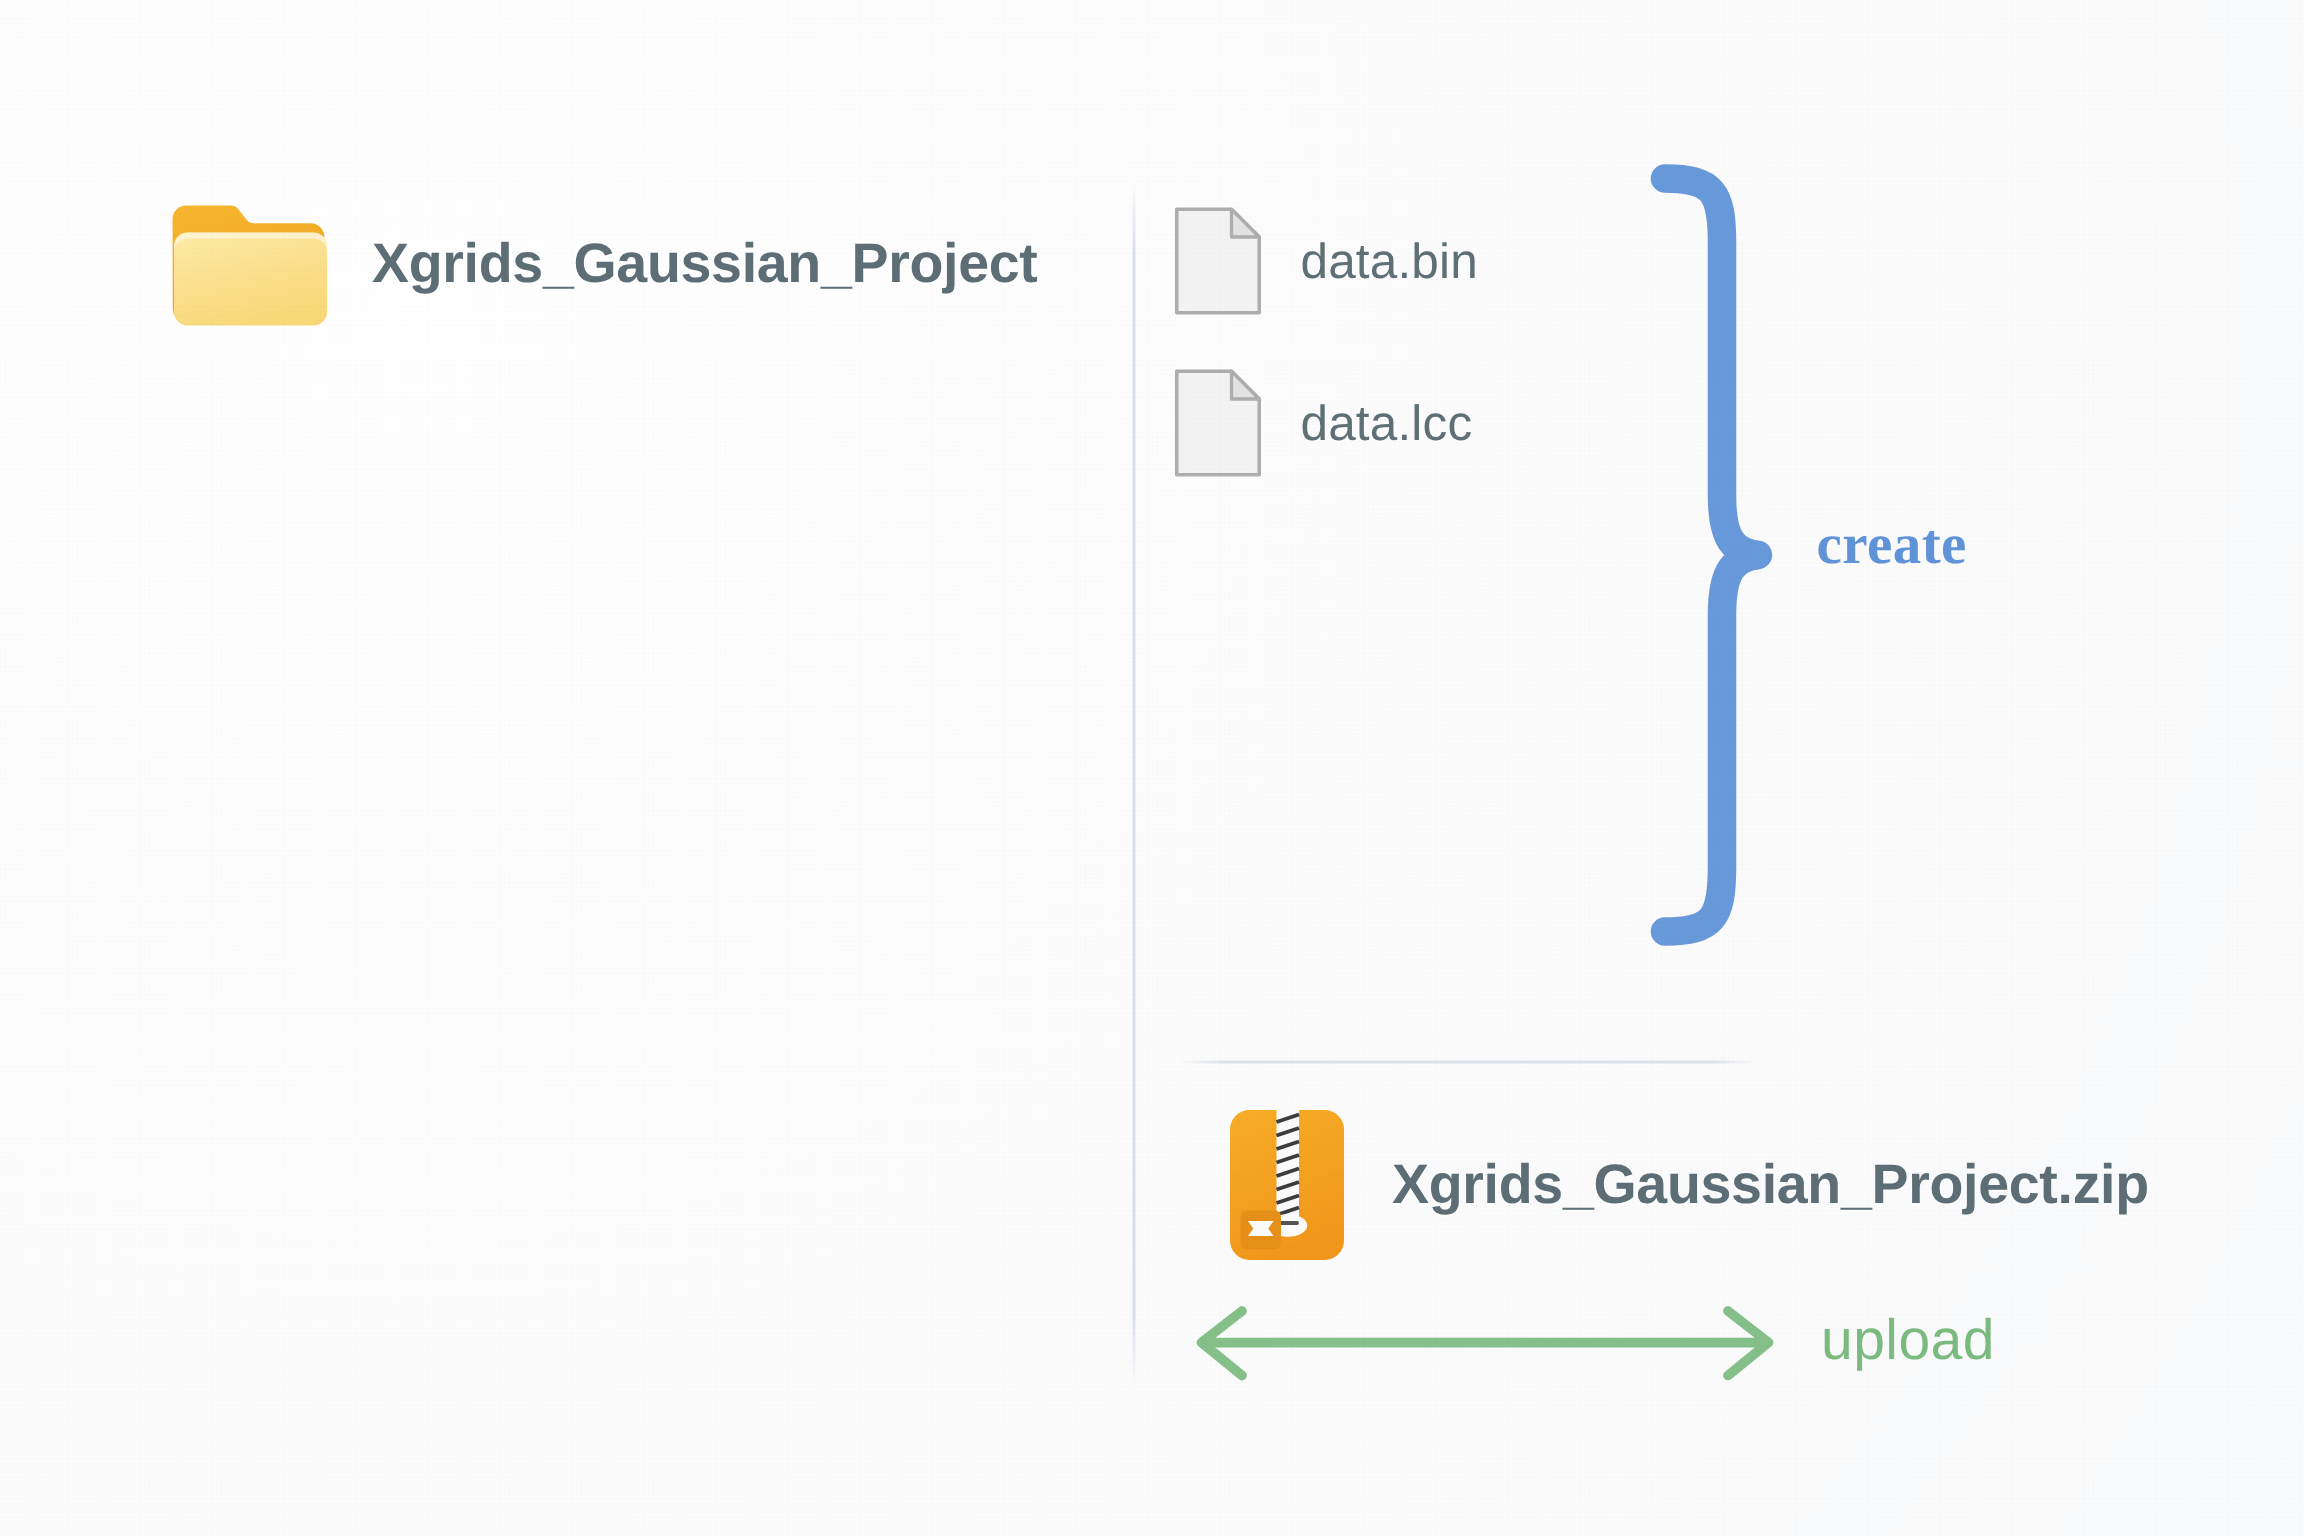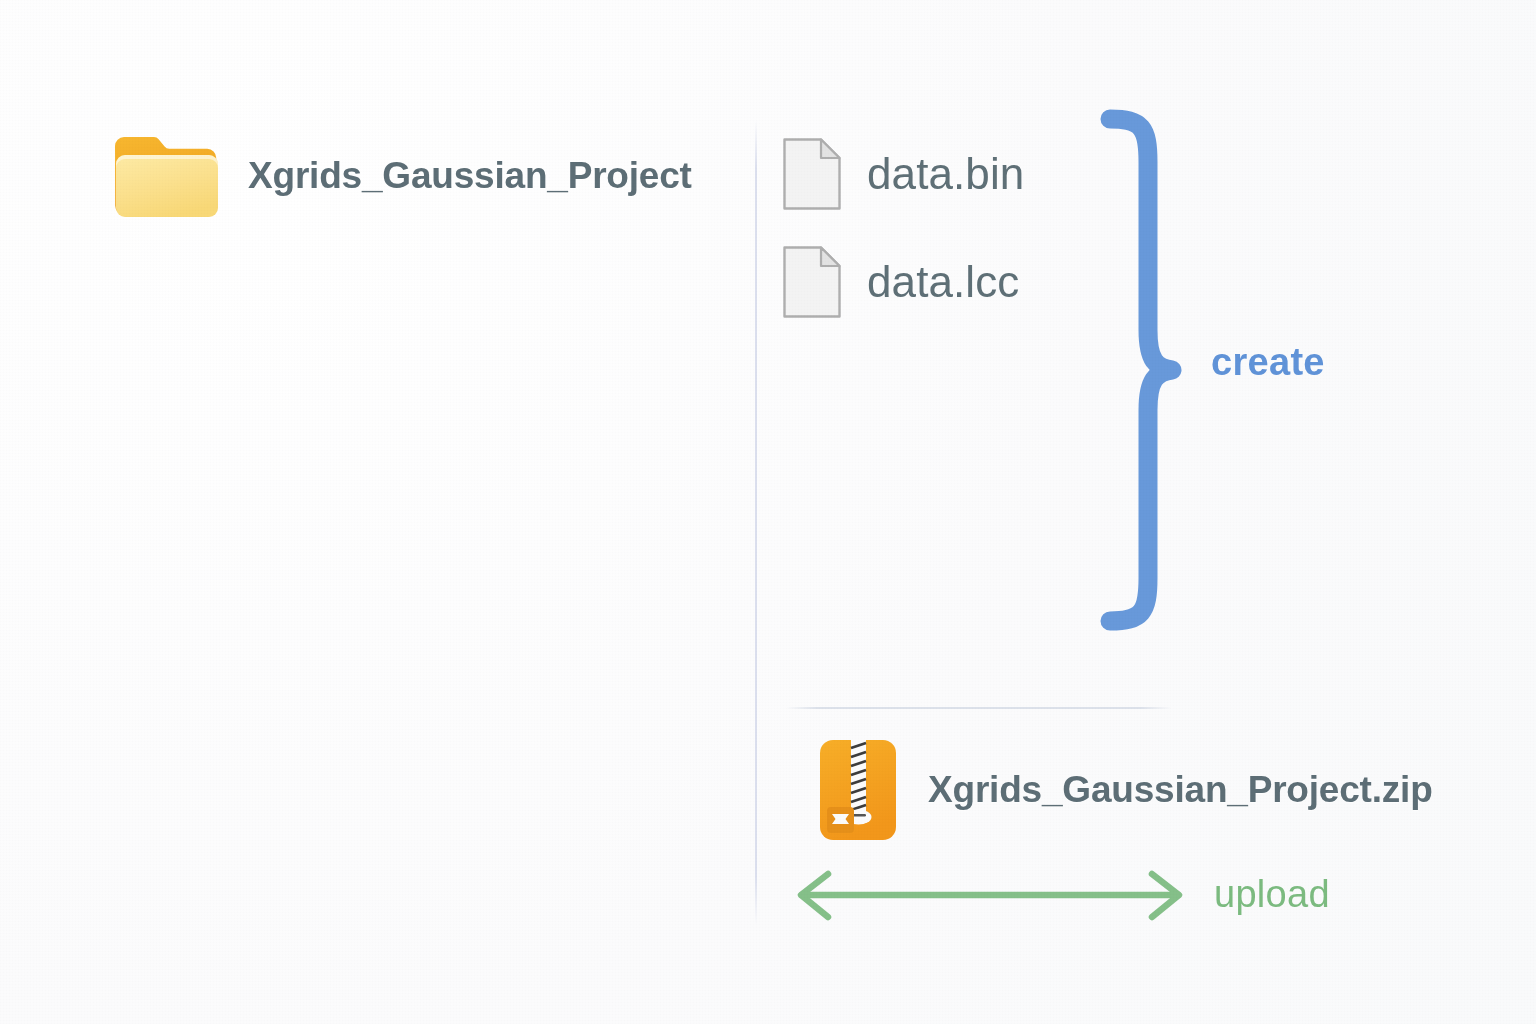--- a/index.html
+++ b/index.html
@@ -91,21 +91,21 @@
     gap: 36px;
   }
   .file-row {
     display: flex;
     align-items: center;
     gap: 26px;
     height: 72px;
   }
   .doc-icon { width: 58px; height: 72px; display: block; flex: 0 0 auto; }
   .file-label {
-    font-size: 44px;
+    font-size: 33px;
     font-weight: 400;
     color: #5f7077;
     white-space: nowrap;
     letter-spacing: .1px;
   }
 
   
   #brace-group {
     position: absolute;
     left: 1096px;
@@ -114,20 +114,21 @@
   .brace-svg { display: block; width: 92px; height: 524px; }
   .create-label {
     position: absolute;
     left: 1211px;
     top: 341px;
     font-size: 38px;
     font-weight: 700;
     color: #6093d8;
     letter-spacing: .3px;
     white-space: nowrap;
+    font-family: Liberation Serif, serif;
   }
 
   
   #zip-row {
     position: absolute;
     left: 818px;
     top: 738px;
     display: flex;
     align-items: center;
     gap: 30px;

